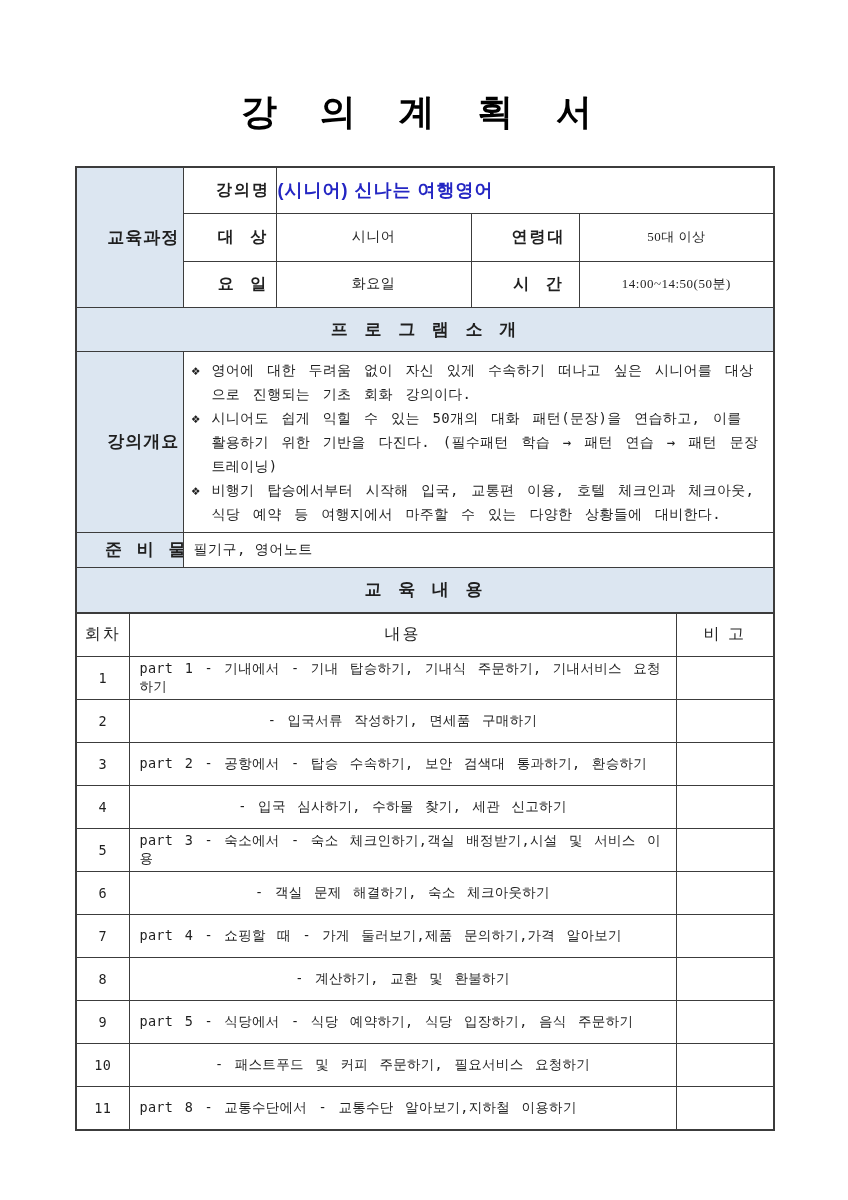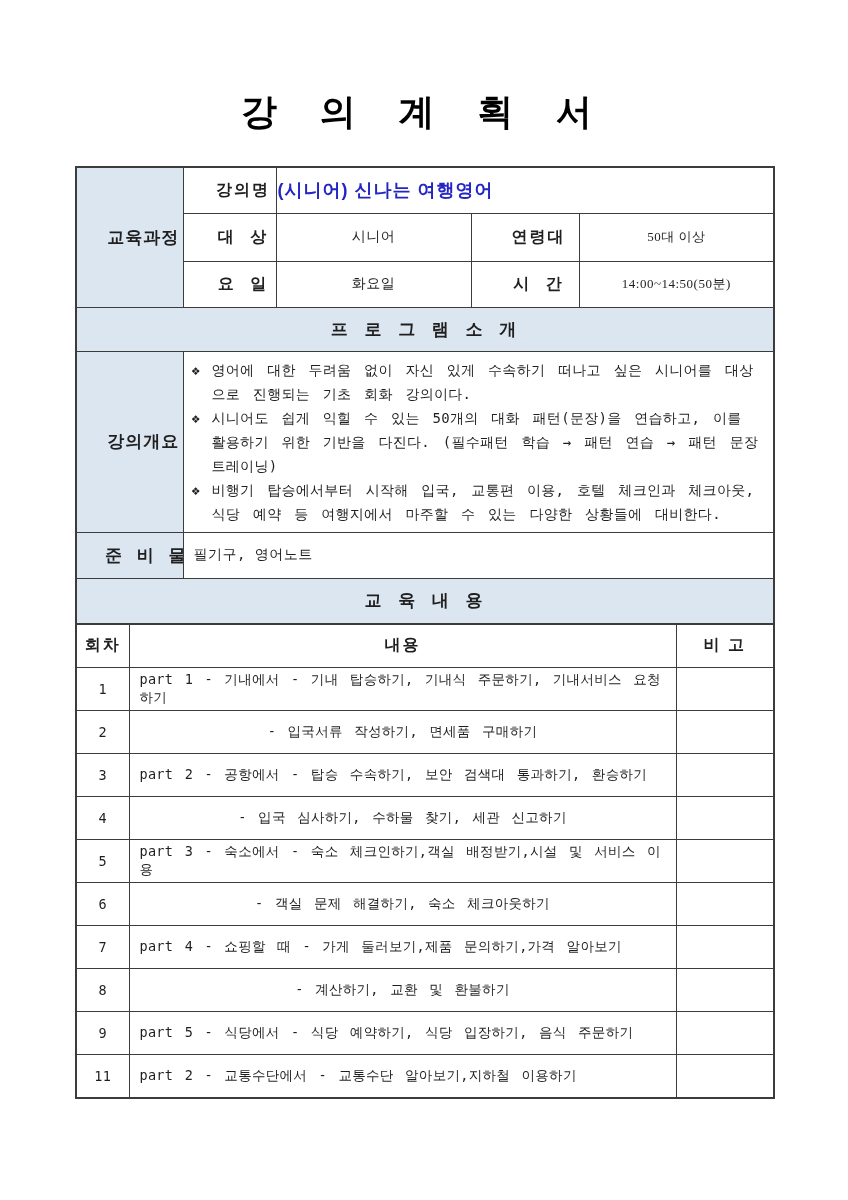--- a/index.html
+++ b/index.html
@@ -37,21 +37,21 @@
     text-align:center; vertical-align:middle; font-size:17px; font-weight:600;
     letter-spacing:3px; white-space:pre; word-spacing:6px;
   }
   .overview-cell { vertical-align:middle; padding:6px 10px 6px 8px; }
   .bullet { display:flex; align-items:flex-start; font-size:14px; line-height:24px;
     font-family:"DejaVu Sans Mono", monospace; word-spacing:4px; letter-spacing:0.3px;}
   .bullet .marker { flex:0 0 auto; width:20px; text-align:left; }
   .bullet .btext { flex:1; }
   .materials-cell { vertical-align:middle; font-size:14px; padding-left:10px;
     font-family:"DejaVu Sans Mono", monospace; letter-spacing:0.5px; }
-  .cur-head td { font-size:16px; font-weight:700; text-align:center;
+  .cur-head td { font-size:16px; font-weight:400; text-align:center;
     vertical-align:middle; letter-spacing:2px; white-space:pre; }
   .cur-row td { font-size:13.5px; vertical-align:middle;
     font-family:"DejaVu Sans Mono", monospace; letter-spacing:0.3px; word-spacing:3px; }
   .cur-row .no { text-align:center; }
   .cur-row .content.left { text-align:left; padding-left:10px; }
   .cur-row .content.center { text-align:center; }
   .lower { margin-top:-2.5px; }
 </style>
 </head>
 <body>
@@ -99,21 +99,21 @@
             <div class="bullet">
               <span class="marker">❖</span>
               <span class="btext">시니어도 쉽게 익힐 수 있는 50개의 대화 패턴(문장)을 연습하고, 이를 활용하기 위한 기반을 다진다. (필수패턴 학습 → 패턴 연습 → 패턴 문장 트레이닝)</span>
             </div>
             <div class="bullet">
               <span class="marker">❖</span>
               <span class="btext">비행기 탑승에서부터 시작해 입국, 교통편 이용, 호텔 체크인과 체크아웃, 식당 예약 등 여행지에서 마주할 수 있는 다양한 상황들에 대비한다.</span>
             </div>
           </td>
     </tr>
-    <tr style="height:46px">
+    <tr style="height:35px">
       <td class="shaded lbl biglbl">준 비 물</td>
       <td class="materials-cell" colspan="4">필기구, 영어노트</td>
     </tr>
     <tr style="height:46px">
       <td class="shaded band" colspan="5">교 육 내 용</td>
     </tr>
   </tbody>
     </table>
 
   <table class="tbl lower">
@@ -169,20 +169,25 @@
           <td class="no">8</td>
           <td class="content center">- 계산하기, 교환 및 환불하기</td>
           <td></td>
         </tr>
         <tr class="cur-row" style="height: 43px;">
           <td class="no">9</td>
           <td class="content left">part 5 - 식당에서 - 식당 예약하기, 식당 입장하기, 음식 주문하기</td>
           <td></td>
         </tr>
         <tr class="cur-row" style="height: 43px;">
+          <td class="no">10</td>
+          <td class="content center">- 패스트푸드 및 커피 주문하기, 필요서비스 요청하기</td>
+          <td></td>
+        </tr>
+        <tr class="cur-row" style="height: 43px;">
           <td class="no">11</td>
-          <td class="content left">part 2 - 교통수단에서 - 교통수단 알아보기,지하철 이용하기</td>
+          <td class="content left">part 8 - 교통수단에서 - 교통수단 알아보기,지하철 이용하기</td>
           <td></td>
         </tr>
       </tbody>
   </table>
 
 </div>
 
 </body></html>

